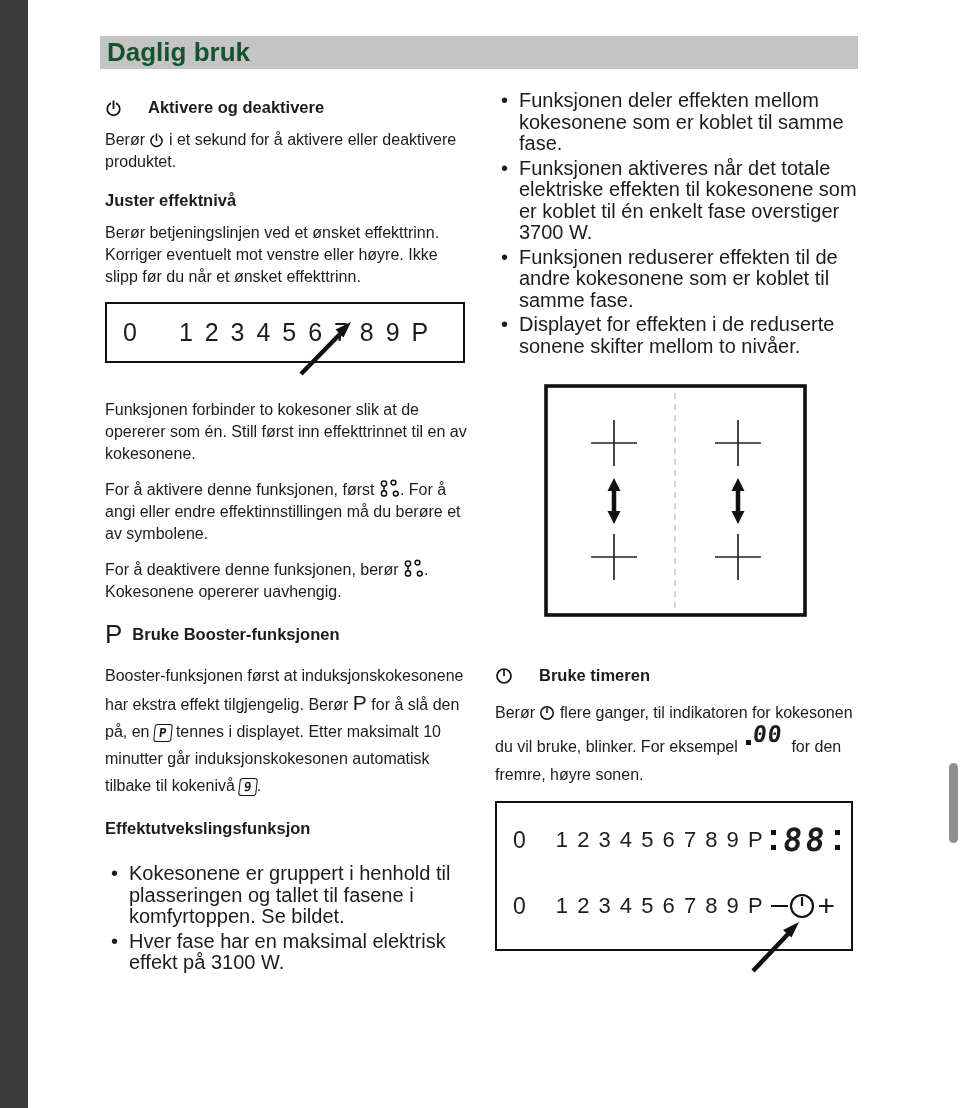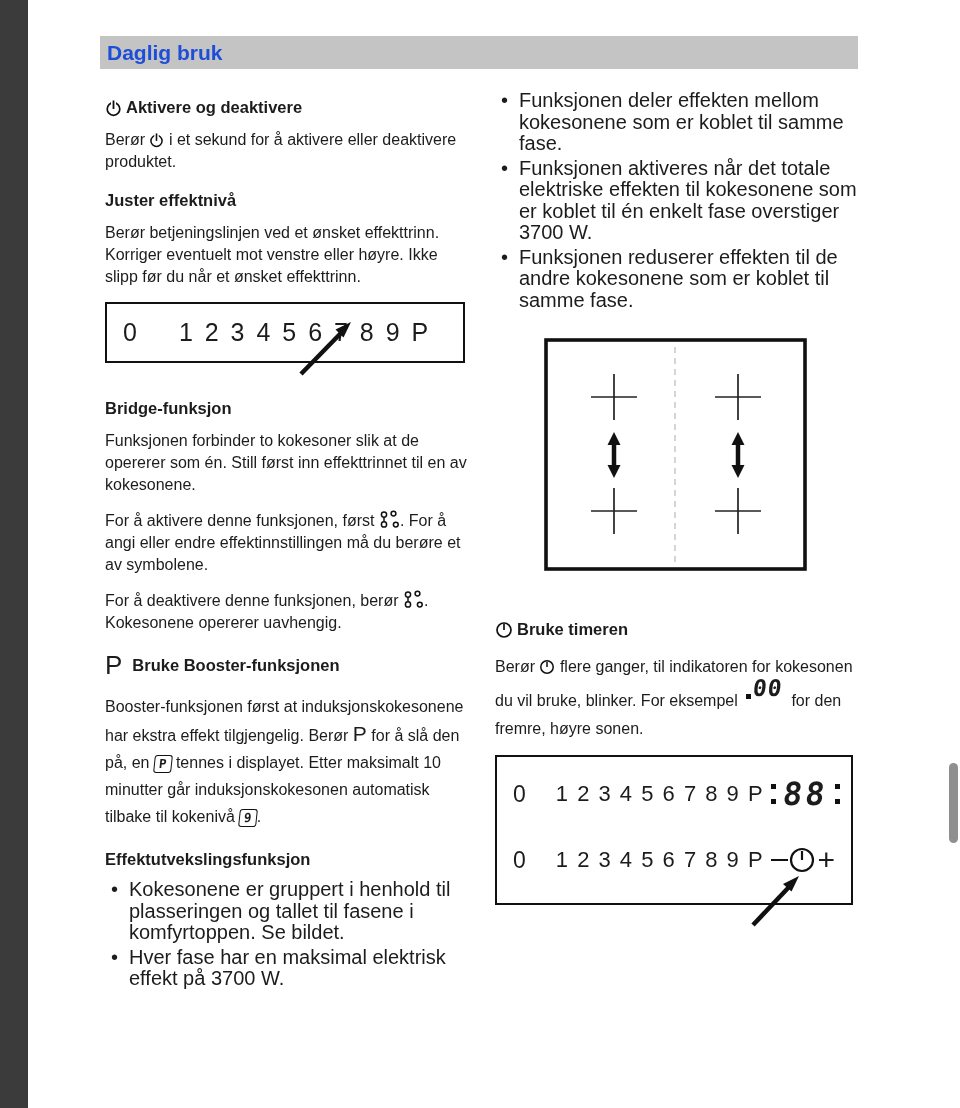--- a/index.html
+++ b/index.html
@@ -1,25 +1,25 @@
 <!DOCTYPE html>
 <html><head>
 <meta charset="utf-8">
 <style>
   html,body{margin:0;padding:0;background:#ffffff;}
   body{width:960px;height:1108px;overflow:hidden;font-family:"Liberation Sans",sans-serif;color:#1c1c1c;}
   .page{position:relative;width:960px;height:1108px;background:#fff;}
   .edge-band{position:absolute;left:0;top:0;width:28px;height:1108px;background:#3b3b3b;}
   .scroll-thumb{position:absolute;right:2px;top:763px;width:9px;height:80px;background:#8f8f8f;border-radius:5px;}
   .title-band{position:absolute;left:100px;top:36px;width:758px;height:33px;background:#c4c4c4;display:flex;align-items:center;box-sizing:border-box;padding-left:7px;}
-  .title-band h1{margin:0;font-size:21px;font-weight:700;color:#1d4ed8;}
+  .title-band h1{margin:0;font-size:26px;font-weight:700;color:#14532d;}
   .col-left{position:absolute;left:105px;top:92px;width:362px;}
   .col-right{position:absolute;left:495px;top:90px;width:366px;}
   p{margin:0 0 16px 0;font-size:16px;line-height:22px;}
-  .hd{margin:0 0 12px 0;font-size:16.5px;font-weight:700;display:flex;align-items:center;gap:4px;}
+  .hd{margin:0 0 12px 0;font-size:16.5px;font-weight:700;display:flex;align-items:center;gap:26px;}
   .hd.plain{display:block;}
   .icon{display:inline-block;vertical-align:-3px;line-height:0;}
   
   .figure{position:relative;}
   .bar-box{border:2.5px solid #111;height:61px;display:flex;align-items:center;padding:0 16px;box-sizing:border-box;font-size:25px;}
   .bar-zero{margin-right:42px;}
   .bar-levels{letter-spacing:2.5px;white-space:nowrap;}
   .powerbar{margin:14px 0 36px 0;width:360px;}
   .arrow-svg{position:absolute;pointer-events:none;}
   
@@ -88,21 +88,20 @@
       <div class="bar-box">
         <span class="bar-zero">0</span>
         <span class="bar-levels">1 2 3 4 5 6 7 8 9 P</span>
       </div>
       <svg class="arrow-svg" style="left:188px;top:12px;" width="70" height="66" viewBox="0 0 70 66">
         <line x1="8" y1="60" x2="48" y2="19" stroke="#111" stroke-width="4.5"></line>
         <polygon points="58,8 50.5,23.5 42.5,15.5" fill="#111"></polygon>
       </svg>
     </div>
 
-    <div class="hd plain">Bridge-funksjon</div>
     <p style="margin-bottom:14px;">Funksjonen forbinder to kokesoner slik at de opererer som én. Still først inn effekttrinnet til en av kokesonene.</p>
     <p style="margin-bottom:14px;"><span>For å aktivere denne funksjonen, først</span>
       <span class="icon"><svg width="21" height="19" viewBox="0 0 21 19">
             <circle cx="5" cy="4.6" r="2.6" fill="none" stroke="#111" stroke-width="1.5"></circle>
             <circle cx="5" cy="14.4" r="2.6" fill="none" stroke="#111" stroke-width="1.5"></circle>
             <line x1="5" y1="7.2" x2="5" y2="11.8" stroke="#111" stroke-width="1.5"></line>
             <circle cx="14.5" cy="3.6" r="2.4" fill="none" stroke="#111" stroke-width="1.5"></circle>
             <circle cx="16.8" cy="14.6" r="2.4" fill="none" stroke="#111" stroke-width="1.5"></circle>
           </svg></span><span>. For å angi eller endre effektinnstillingen må du berøre et av symbolene.</span></p>
     <p style="margin-bottom:16px;"><span>For å deaktivere denne funksjonen, berør</span>
@@ -118,33 +117,34 @@
       <span class="big-p" style="font-size:26px;font-weight:300;">P</span>
       <span>Bruke Booster-funksjonen</span>
     </div>
     <p class="booster-p"><span>Booster-funksjonen først at induksjonskokesonene har ekstra effekt tilgjengelig. Berør</span>
       <span class="big-p">P</span>
       <span>for å slå den på, en</span>
       <span class="keybox">P</span>
       <span>tennes i displayet. Etter maksimalt 10 minutter går induksjonskokesonen automatisk tilbake til kokenivå</span>
       <span class="keybox">9</span><span>.</span></p>
 
-    <div class="hd plain" style="margin-bottom:10px;">Effektutvekslingsfunksjon</div>
+    <div class="hd plain" style="margin-bottom:25px;">Effektutvekslingsfunksjon</div>
     <ul class="blist">
       <li>Kokesonene er gruppert i henhold til plasseringen og tallet til fasene i komfyrtoppen. Se bildet.</li>
-      <li>Hver fase har en maksimal elektrisk effekt på 3700 W.</li>
+      <li>Hver fase har en maksimal elektrisk effekt på 3100 W.</li>
     </ul>
   </div>
 
   <div class="col-right">
 
     <ul class="blist">
       <li>Funksjonen deler effekten mellom kokesonene som er koblet til samme fase.</li>
       <li>Funksjonen aktiveres når det totale elektriske effekten til kokesonene som er koblet til én enkelt fase overstiger 3700 W.</li>
       <li>Funksjonen reduserer effekten til de andre kokesonene som er koblet til samme fase.</li>
+      <li>Displayet for effekten i de reduserte sonene skifter mellom to nivåer.</li>
     </ul>
 
     <div class="cooktop">
       <svg width="265" height="235" viewBox="0 0 265 235">
         <rect x="3" y="3" width="259" height="229" fill="none" stroke="#111" stroke-width="3.6"></rect>
         <line x1="132" y1="10" x2="132" y2="225" stroke="#c7c7c7" stroke-width="1.5" stroke-dasharray="6 5"></line>
         <g stroke="#222" stroke-width="1.7">
           <line x1="48" y1="60" x2="94" y2="60"></line>
             <line x1="71" y1="37" x2="71" y2="83"></line>
           <line x1="172" y1="60" x2="218" y2="60"></line>

